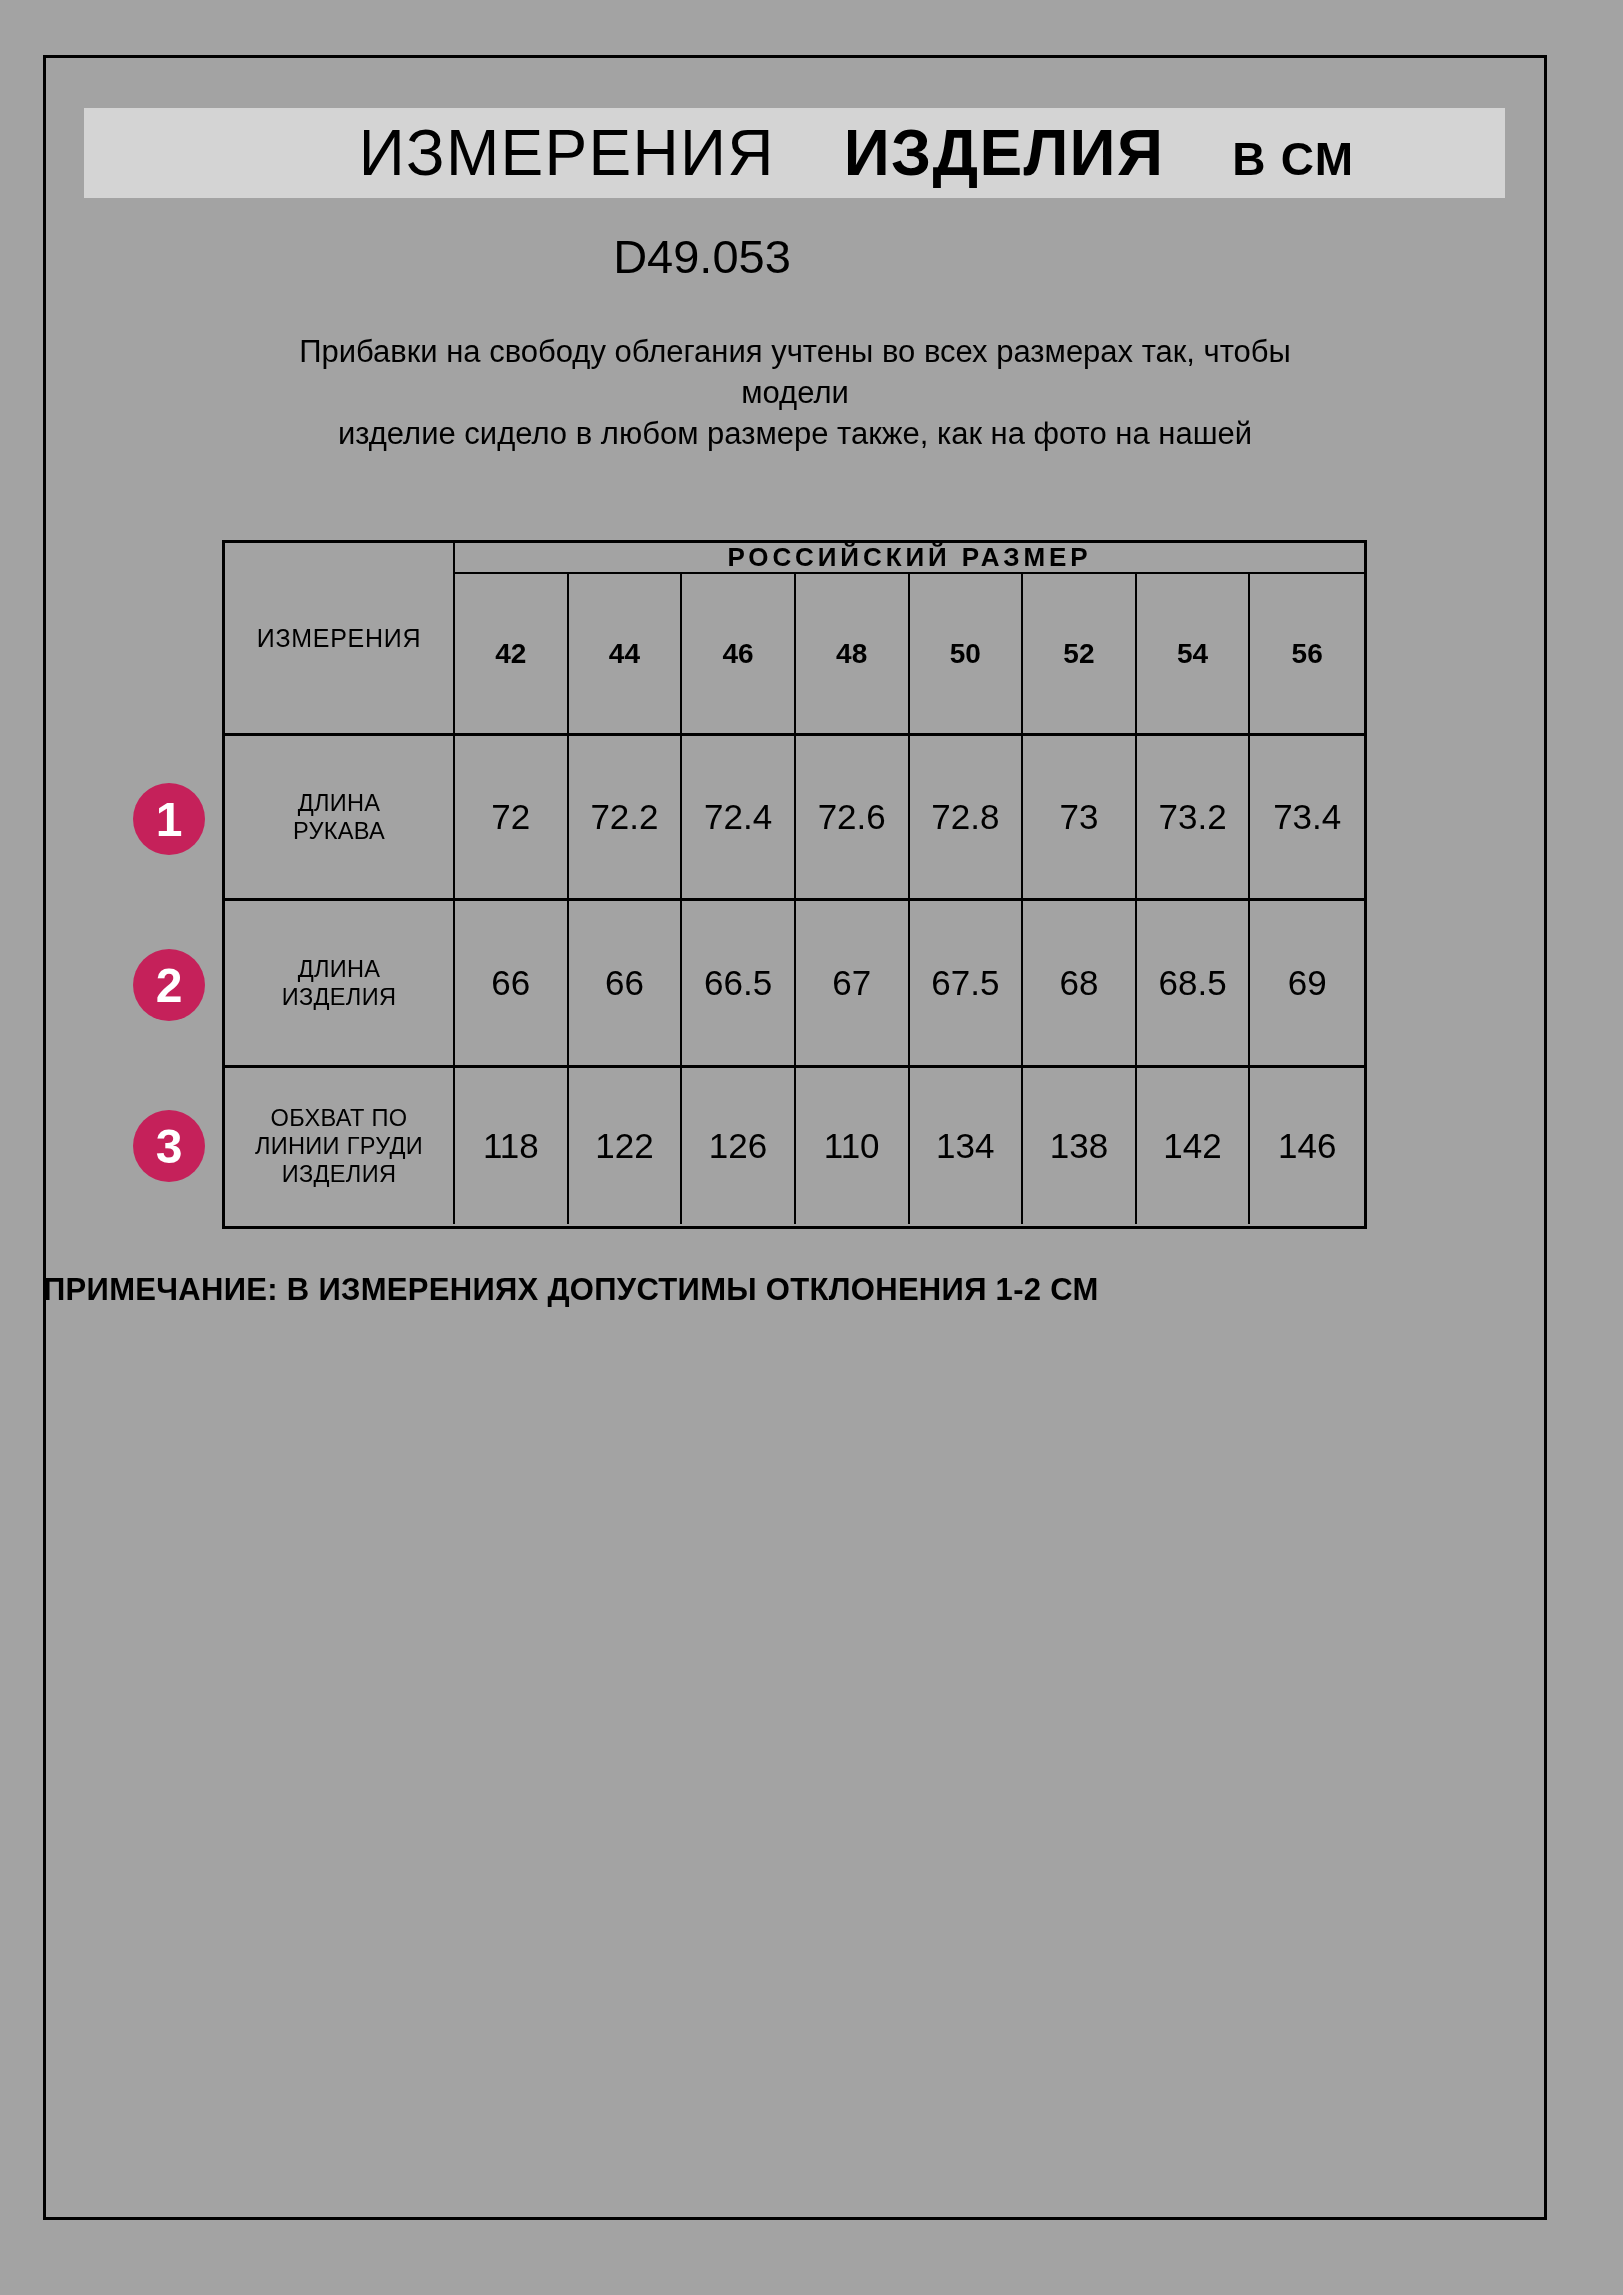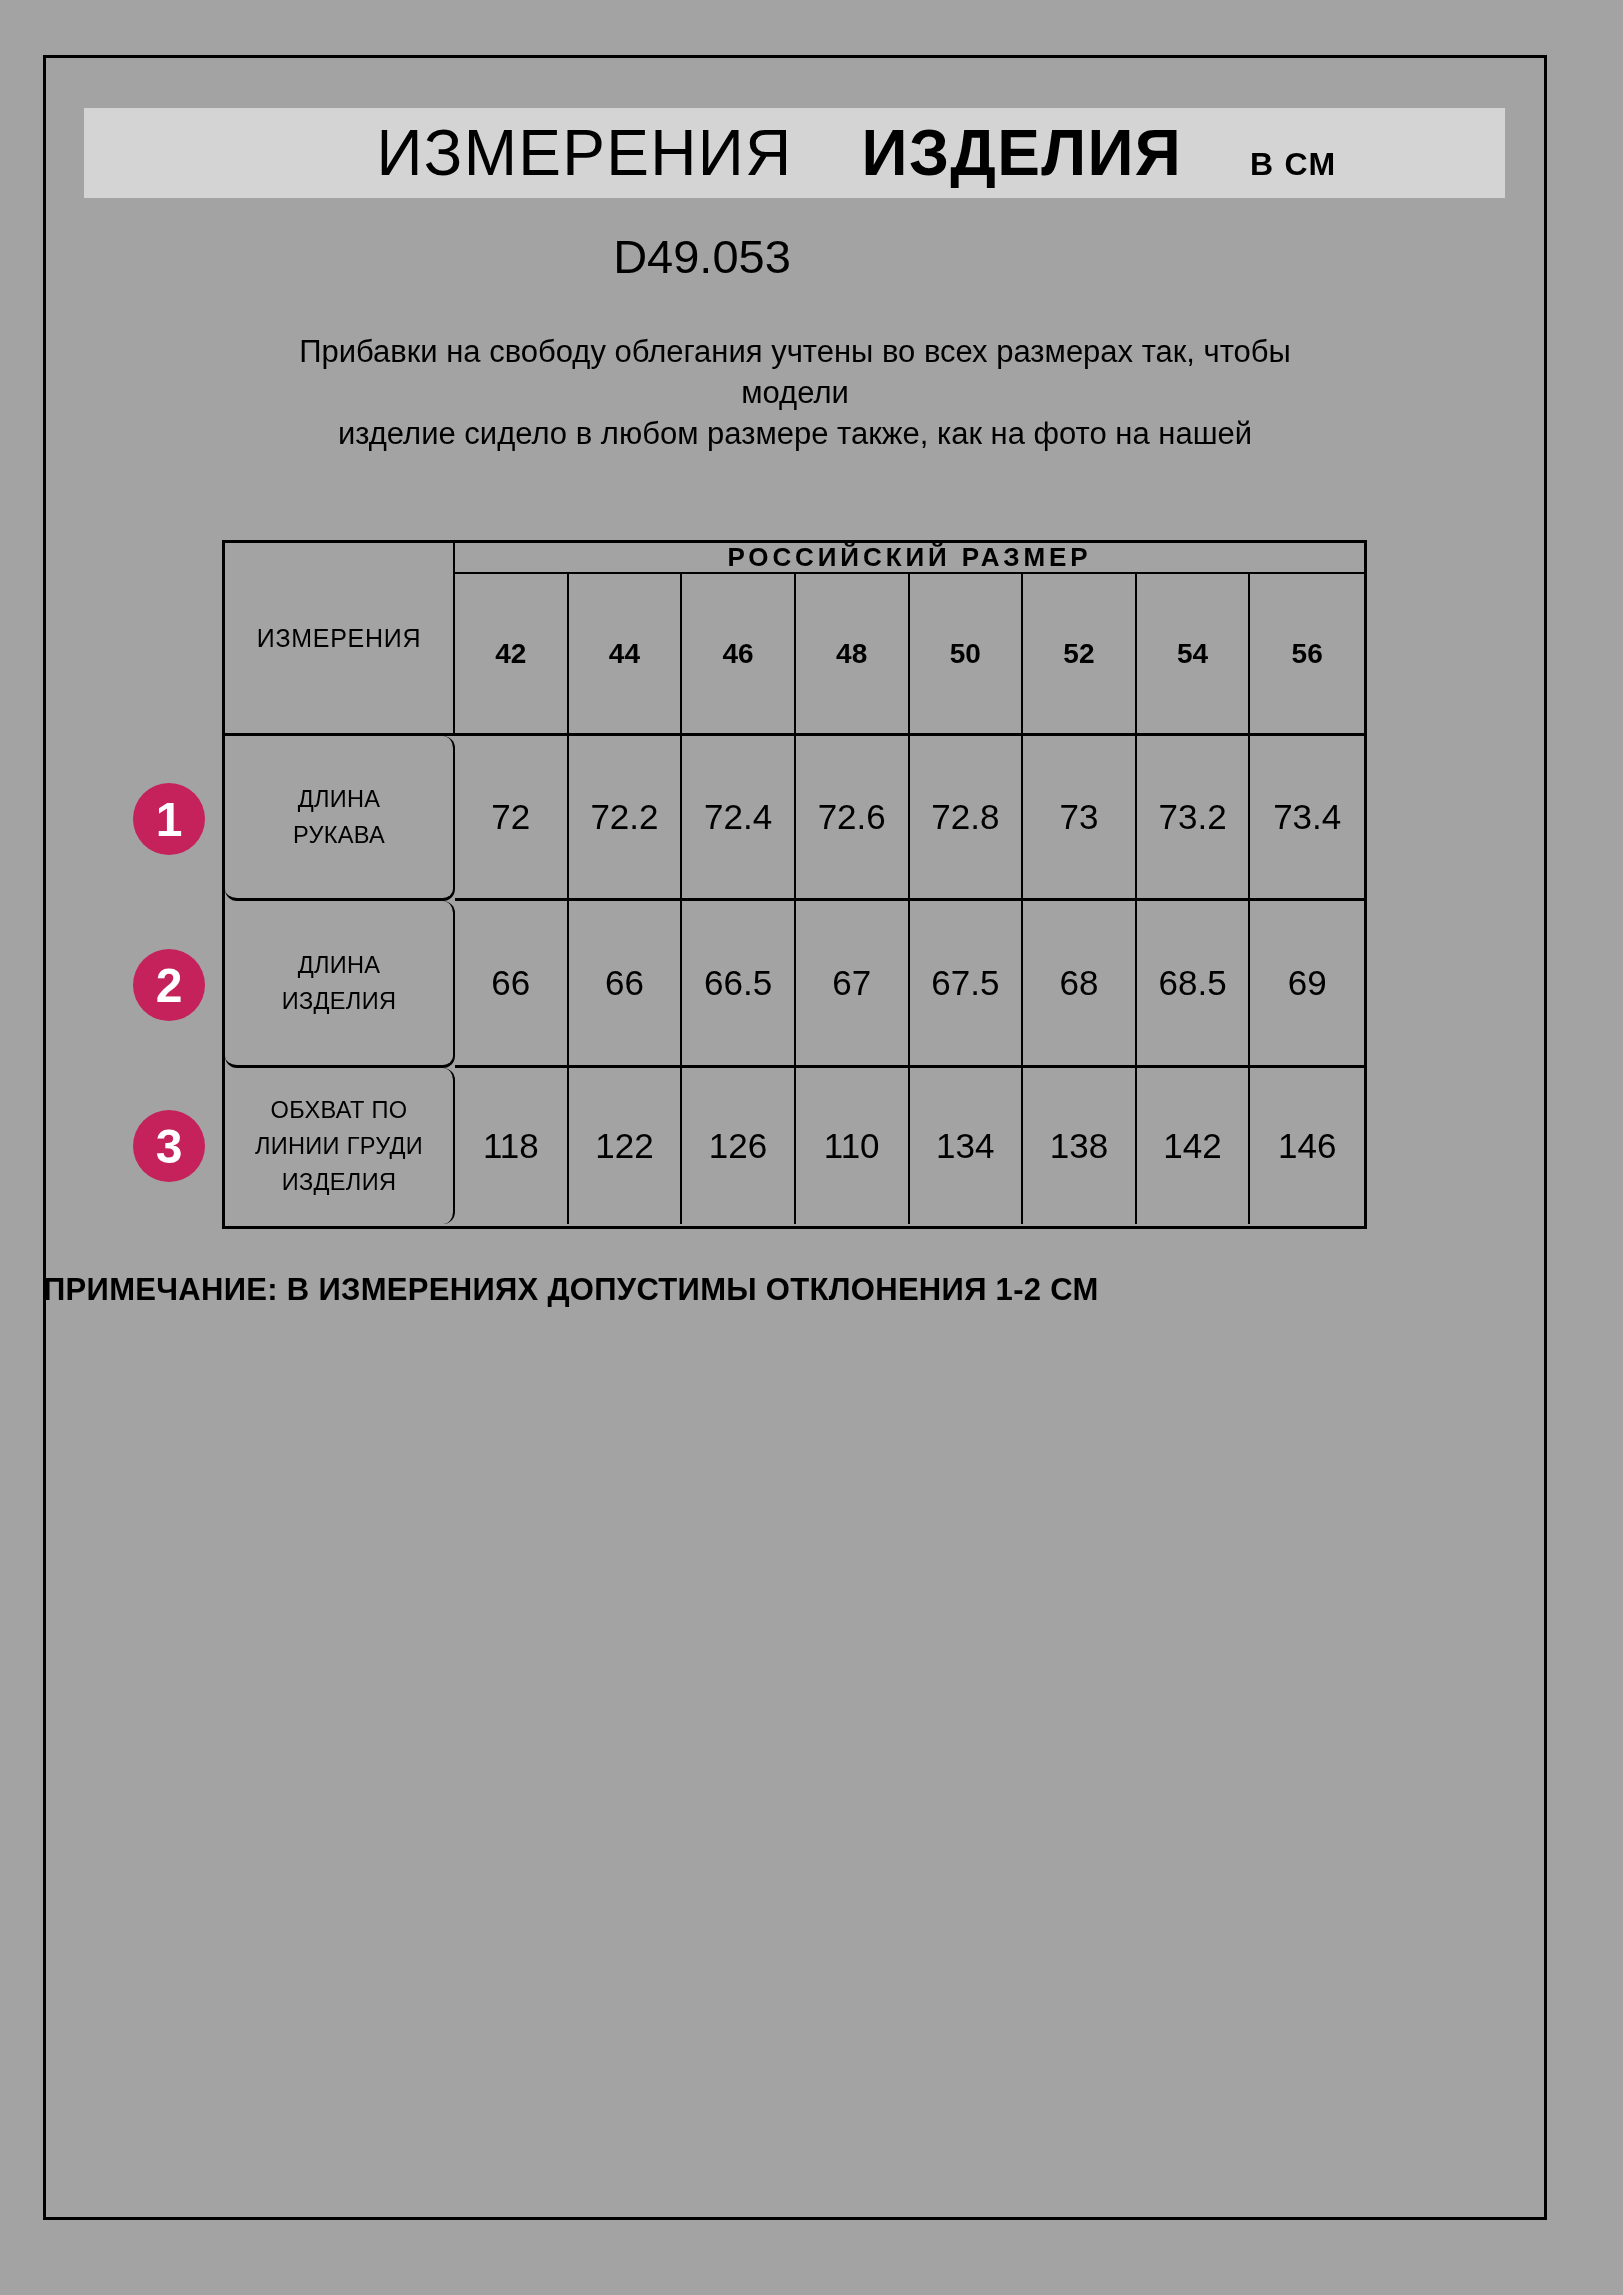--- a/index.html
+++ b/index.html
@@ -47,21 +47,21 @@
     line-height: 90px;
     letter-spacing: 1.3px;
   }
   .title-bold {
     font-size: 64px;
     font-weight: 700;
     margin-left: 69px;
     letter-spacing: 1.3px;
   }
   .title-unit {
-    font-size: 32px;
+    font-size: 46px;
     font-weight: 700;
     margin-left: 68px;
     letter-spacing: 1.3px;
   }
   .article {
     position: absolute;
     left: 40px;
     top: 229px;
     width: 1324px;
     text-align: center;
@@ -116,23 +116,22 @@
     letter-spacing: 3.9px;
     border-bottom: 2.6px solid #000000;
     text-align: center;
   }
   .c-size {
     font-size: 28px;
     font-weight: 700;
   }
   .c-label {
     font-size: 23.6px;
-    line-height: 36px;
+    line-height: 28px;
     letter-spacing: 0.3px;
-    border-radius: 12px;
   }
   .c-label .lbl-lines { max-width: 177px; }
   .c-val {
     font-size: 35px;
     font-weight: 400;
   }
   
   .badge {
     position: absolute;
     left: 133px;

